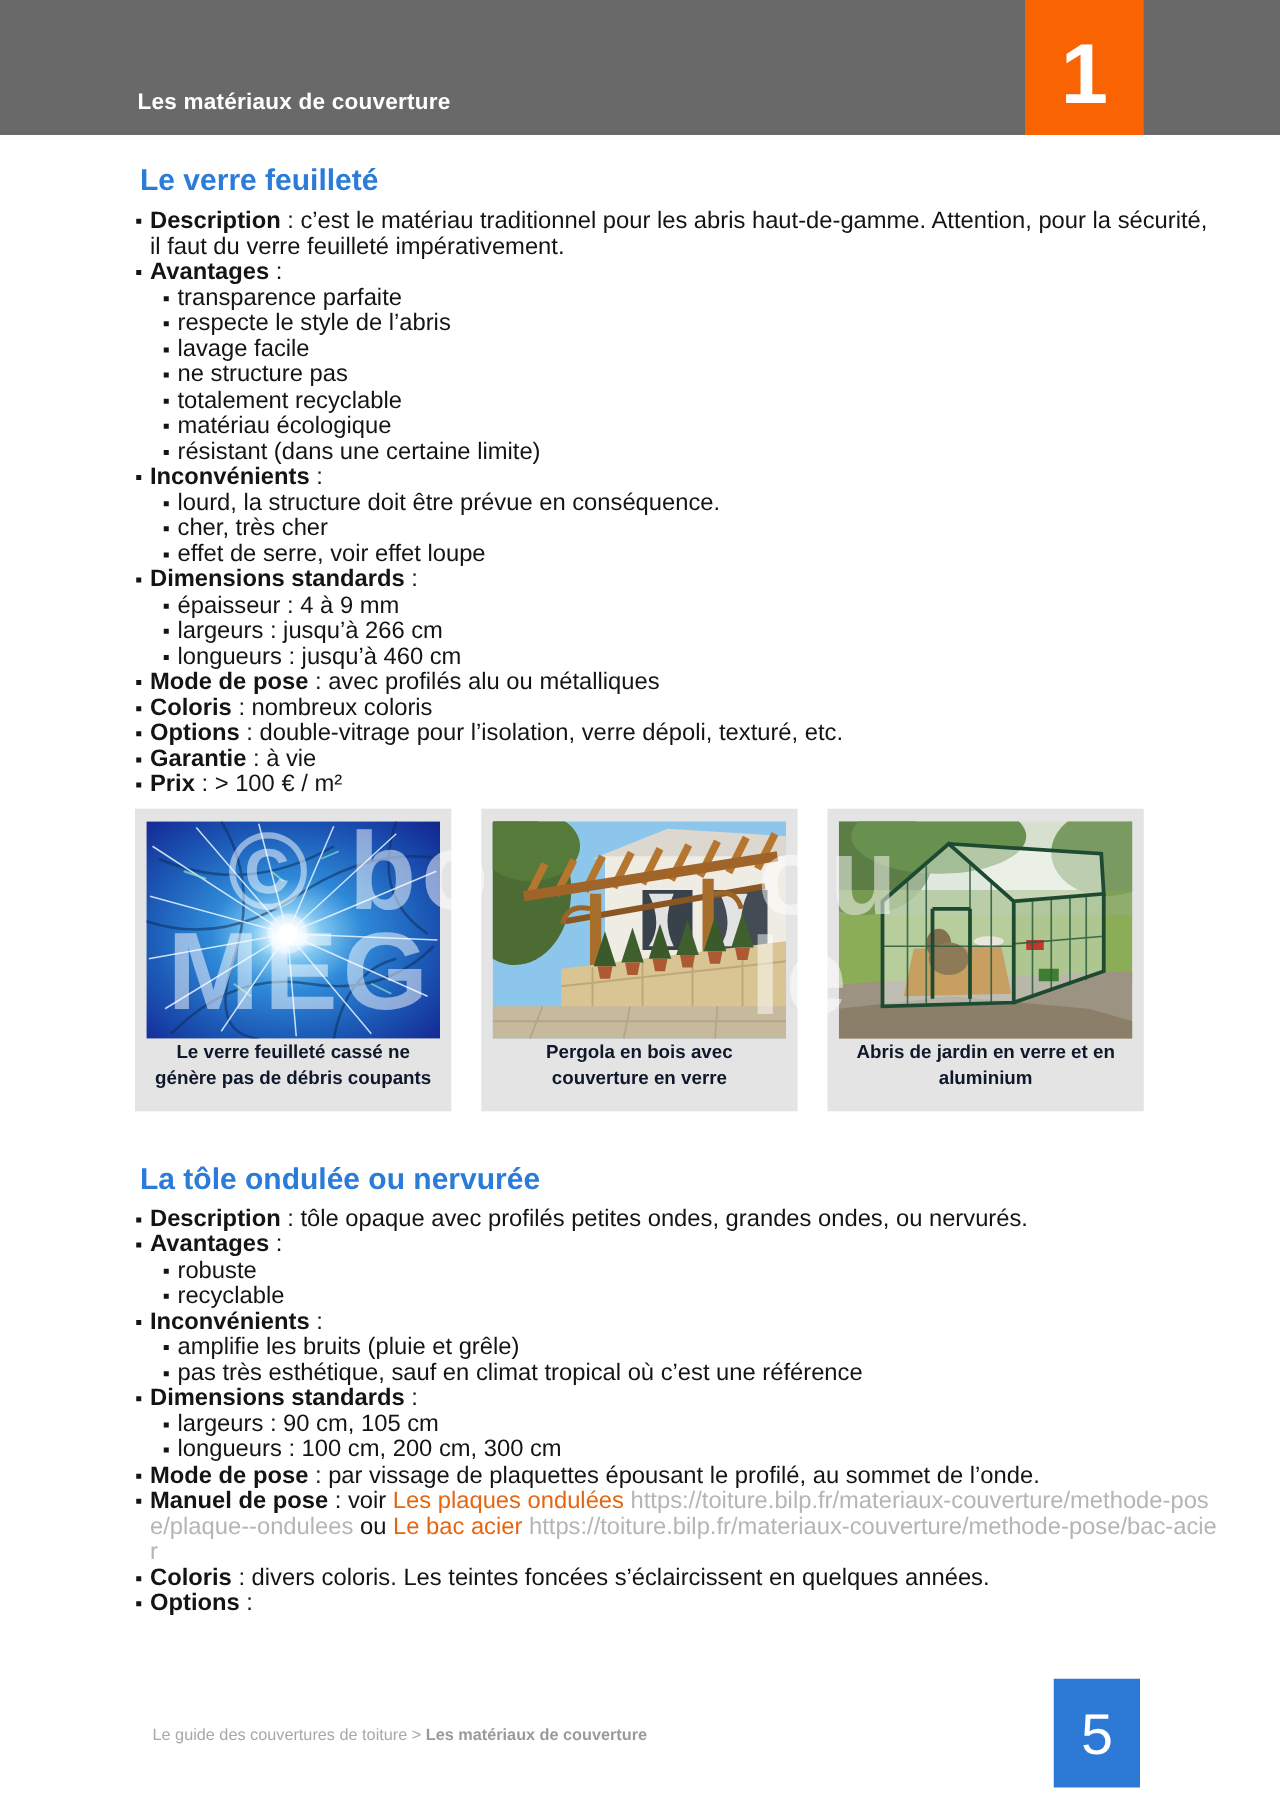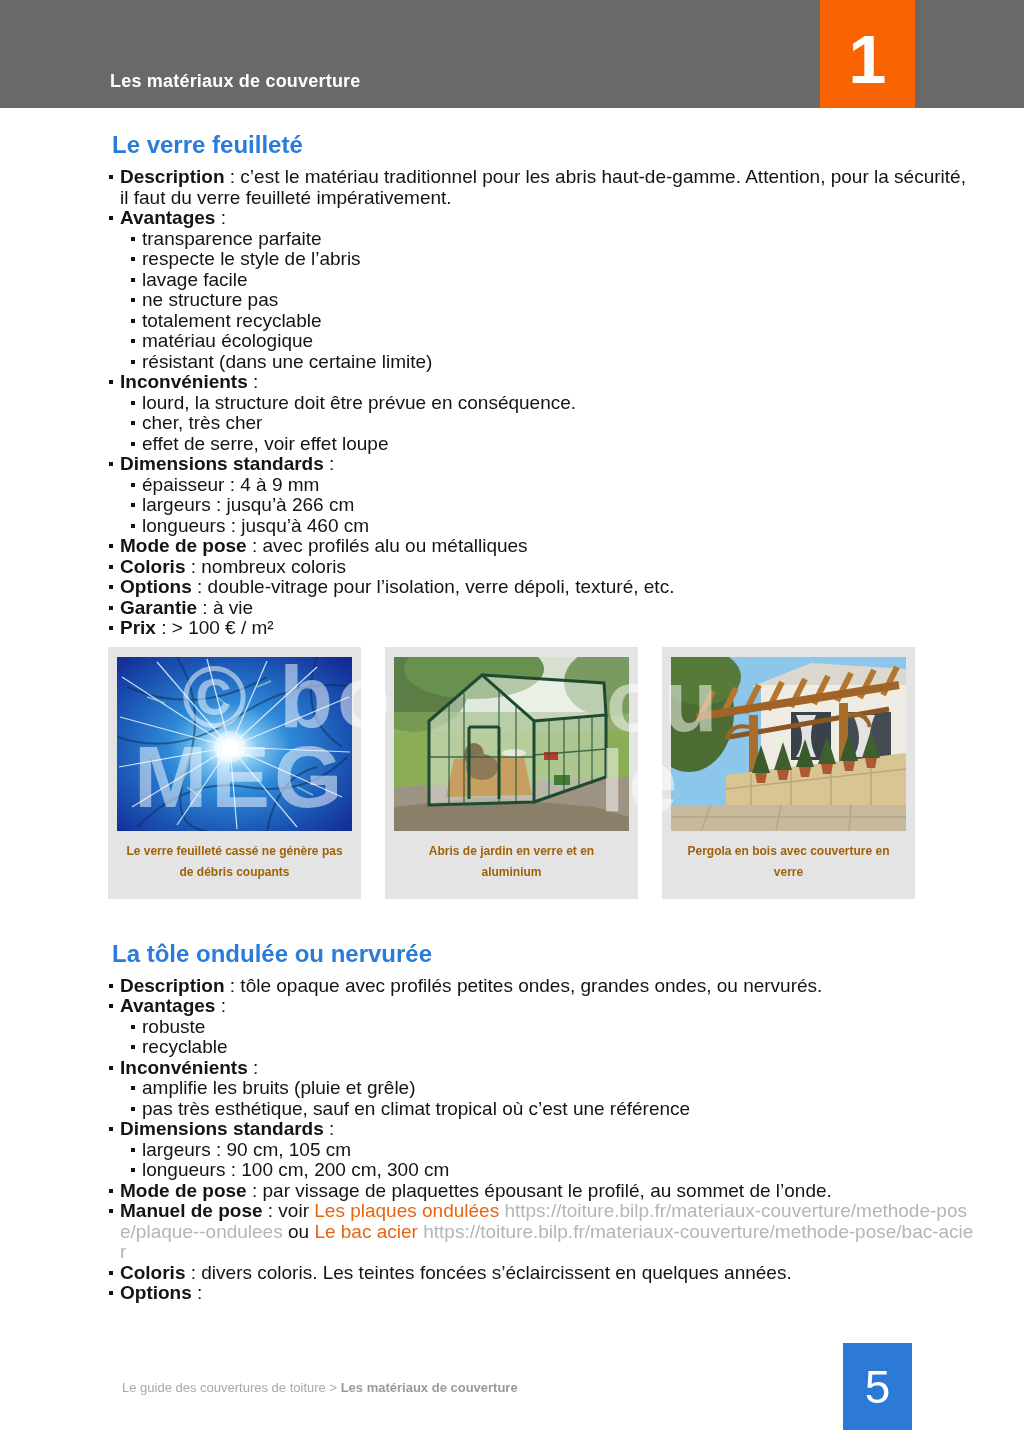--- a/index.html
+++ b/index.html
@@ -29,21 +29,21 @@
   .b{font-weight:bold;}
   .link{color:#e8650f;}
   .url{color:#b5b5b5;word-break:break-all;}
 
   
   .figures{position:relative;display:flex;gap:24px;margin:8px 0 0 0;}
   figure.card{margin:0;width:253px;background:#e4e4e4;box-sizing:border-box;
               padding:10px 9px 16px;text-align:center;}
   .photo{width:235px;height:174px;overflow:hidden;}
   .photo svg{display:block;}
-  figcaption{margin-top:10px;padding:0 6px;font-size:12px;line-height:21px;font-weight:bold;color:#a16207;}
+  figcaption{padding:0 6px;font-size:15px;line-height:21px;font-weight:bold;color:#0f172a;}
 
   .watermark{position:absolute;inset:0;pointer-events:none;color:rgba(255,255,255,0.5);
              font-weight:bold;font-size:88px;line-height:1;overflow:hidden;}
   .watermark span{position:absolute;letter-spacing:4px;}
   .wm-r1a{left:74px;top:6px;}
   .wm-r1b{left:498px;top:10px;}
   .wm-r2a{left:-18px;top:86px;margin-left:44px;}
   .wm-r2b{left:492px;top:90px;}
 
   
@@ -140,20 +140,80 @@
                   <path d="M140,30 l14,-6"></path>
                   <path d="M180,130 l16,8"></path>
                 <path d="M70,130 l14,10"></path>
                   <path d="M100,40 l10,8"></path>
               </g>
               <circle cx="113" cy="90" r="16" fill="#ffffff" opacity="0.4"></circle>
               <circle cx="113" cy="90" r="8" fill="#ffffff" opacity="0.95"></circle>
             </svg>
           </div>
           <figcaption>Le verre feuilleté cassé ne génère pas de débris coupants</figcaption>
+        </figure>
+
+        <figure class="card">
+          <div class="photo">
+            <svg width="235" height="174" viewBox="0 0 235 174" xmlns="http://www.w3.org/2000/svg">
+              <rect width="235" height="174" fill="#8cc6ea"></rect>
+              <polygon points="80,30 140,6 235,12 235,30" fill="#dcd8cf"></polygon>
+              <rect x="90" y="28" width="145" height="85" fill="#efece4"></rect>
+              <rect x="120" y="55" width="40" height="48" fill="#39424a"></rect>
+              <rect x="175" y="55" width="45" height="48" fill="#434c54"></rect>
+              <path d="M125,58 q12,25 0,42 l20,0 q-10,-20 0,-42 z" fill="#f4f4f2" opacity="0.9"></path>
+              <path d="M182,58 q12,25 0,42 l22,0 q-10,-20 0,-42 z" fill="#f4f4f2" opacity="0.9"></path>
+              <ellipse cx="18" cy="55" rx="45" ry="60" fill="#4c6c33"></ellipse>
+              <ellipse cx="30" cy="20" rx="40" ry="28" fill="#557a3a"></ellipse>
+              <g stroke="#b5772f" stroke-width="6">
+                <path d="M28,62 L42,34"></path>
+                  <path d="M51,59 L65,31"></path>
+                  <path d="M74,56 L88,28"></path>
+                <path d="M97,53 L111,25"></path>
+                  <path d="M120,50 L134,22"></path>
+                  <path d="M143,47 L157,19"></path>
+                <path d="M166,44 L180,16"></path>
+                  <path d="M189,41 L203,13"></path>
+                  <path d="M212,38 L226,10"></path>
+              </g>
+              <path d="M25,60 L228,28" stroke="#a06428" stroke-width="8" fill="none"></path>
+              <path d="M58,80 L218,52" stroke="#8a5622" stroke-width="5" fill="none"></path>
+              <rect x="78" y="58" width="9" height="72" fill="#a86e2c"></rect>
+              <rect x="168" y="46" width="9" height="78" fill="#a86e2c"></rect>
+              <path d="M78,70 Q60,66 56,82" stroke="#9a6526" stroke-width="4" fill="none"></path>
+              <path d="M177,58 Q195,54 199,70" stroke="#9a6526" stroke-width="4" fill="none"></path>
+              <polygon points="55,118 235,96 235,150 55,150" fill="#d9c493"></polygon>
+              <g stroke="#bda977" stroke-width="1.5">
+                <path d="M55,132 L235,112"></path>
+                  <path d="M80,117 V148 M120,112 V148 M160,107 V148 M200,102 V148"></path>
+              </g>
+              <rect y="148" width="235" height="26" fill="#c7b99c"></rect>
+              <g stroke="#b3a68c" stroke-width="1.5">
+                <path d="M0,160 H235"></path>
+                  <path d="M40,148 L30,174 M110,148 L105,174 M180,148 L178,174"></path>
+              </g>
+              <g>
+                <polygon points="81,116 90,88 99,116" fill="#3a5a2b"></polygon>
+                <polygon points="103,113 112,85 121,113" fill="#3f5f2e"></polygon>
+                <polygon points="125,110 134,82 143,110" fill="#3a5a2b"></polygon>
+                <polygon points="147,107 156,79 165,107" fill="#3f5f2e"></polygon>
+                <polygon points="169,104 178,76 187,104" fill="#3a5a2b"></polygon>
+                <polygon points="191,101 200,73 209,101" fill="#3f5f2e"></polygon>
+              </g>
+              <g fill="#ad5a33">
+                <polygon points="84,116 96,116 94,126 86,126"></polygon>
+                <polygon points="106,113 118,113 116,123 108,123"></polygon>
+                <polygon points="128,110 140,110 138,120 130,120"></polygon>
+                <polygon points="150,107 162,107 160,117 152,117"></polygon>
+                <polygon points="172,104 184,104 182,114 174,114"></polygon>
+                <polygon points="194,101 206,101 204,111 196,111"></polygon>
+              </g>
+            </svg>
+          </div>
+          <figcaption>Pergola en bois avec couverture en verre</figcaption>
         </figure>
 
         <figure class="card">
           <div class="photo">
             <svg width="235" height="174" viewBox="0 0 235 174" xmlns="http://www.w3.org/2000/svg">
               <rect width="235" height="174" fill="#d7e0cf"></rect>
               <ellipse cx="20" cy="30" rx="55" ry="45" fill="#5c7d45"></ellipse>
               <ellipse cx="80" cy="12" rx="70" ry="30" fill="#68904f"></ellipse>
               <ellipse cx="215" cy="25" rx="45" ry="35" fill="#6f9454" opacity="0.9"></ellipse>
               <rect y="55" width="235" height="25" fill="#7fa055" opacity="0.8"></rect>
@@ -185,80 +245,20 @@
                 <polygon points="35,64 88,18 140,64 140,145 35,148"></polygon>
                 <path d="M88,18 L210,26 L212,58 L140,64"></path>
                 <path d="M212,58 L212,120 L140,145"></path>
                 <path d="M75,70 L75,142 M105,70 L105,142 M75,70 L105,70"></path>
               </g>
             </svg>
           </div>
           <figcaption>Abris de jardin en verre et en aluminium</figcaption>
         </figure>
 
-        <figure class="card">
-          <div class="photo">
-            <svg width="235" height="174" viewBox="0 0 235 174" xmlns="http://www.w3.org/2000/svg">
-              <rect width="235" height="174" fill="#8cc6ea"></rect>
-              <polygon points="80,30 140,6 235,12 235,30" fill="#dcd8cf"></polygon>
-              <rect x="90" y="28" width="145" height="85" fill="#efece4"></rect>
-              <rect x="120" y="55" width="40" height="48" fill="#39424a"></rect>
-              <rect x="175" y="55" width="45" height="48" fill="#434c54"></rect>
-              <path d="M125,58 q12,25 0,42 l20,0 q-10,-20 0,-42 z" fill="#f4f4f2" opacity="0.9"></path>
-              <path d="M182,58 q12,25 0,42 l22,0 q-10,-20 0,-42 z" fill="#f4f4f2" opacity="0.9"></path>
-              <ellipse cx="18" cy="55" rx="45" ry="60" fill="#4c6c33"></ellipse>
-              <ellipse cx="30" cy="20" rx="40" ry="28" fill="#557a3a"></ellipse>
-              <g stroke="#b5772f" stroke-width="6">
-                <path d="M28,62 L42,34"></path>
-                  <path d="M51,59 L65,31"></path>
-                  <path d="M74,56 L88,28"></path>
-                <path d="M97,53 L111,25"></path>
-                  <path d="M120,50 L134,22"></path>
-                  <path d="M143,47 L157,19"></path>
-                <path d="M166,44 L180,16"></path>
-                  <path d="M189,41 L203,13"></path>
-                  <path d="M212,38 L226,10"></path>
-              </g>
-              <path d="M25,60 L228,28" stroke="#a06428" stroke-width="8" fill="none"></path>
-              <path d="M58,80 L218,52" stroke="#8a5622" stroke-width="5" fill="none"></path>
-              <rect x="78" y="58" width="9" height="72" fill="#a86e2c"></rect>
-              <rect x="168" y="46" width="9" height="78" fill="#a86e2c"></rect>
-              <path d="M78,70 Q60,66 56,82" stroke="#9a6526" stroke-width="4" fill="none"></path>
-              <path d="M177,58 Q195,54 199,70" stroke="#9a6526" stroke-width="4" fill="none"></path>
-              <polygon points="55,118 235,96 235,150 55,150" fill="#d9c493"></polygon>
-              <g stroke="#bda977" stroke-width="1.5">
-                <path d="M55,132 L235,112"></path>
-                  <path d="M80,117 V148 M120,112 V148 M160,107 V148 M200,102 V148"></path>
-              </g>
-              <rect y="148" width="235" height="26" fill="#c7b99c"></rect>
-              <g stroke="#b3a68c" stroke-width="1.5">
-                <path d="M0,160 H235"></path>
-                  <path d="M40,148 L30,174 M110,148 L105,174 M180,148 L178,174"></path>
-              </g>
-              <g>
-                <polygon points="81,116 90,88 99,116" fill="#3a5a2b"></polygon>
-                <polygon points="103,113 112,85 121,113" fill="#3f5f2e"></polygon>
-                <polygon points="125,110 134,82 143,110" fill="#3a5a2b"></polygon>
-                <polygon points="147,107 156,79 165,107" fill="#3f5f2e"></polygon>
-                <polygon points="169,104 178,76 187,104" fill="#3a5a2b"></polygon>
-                <polygon points="191,101 200,73 209,101" fill="#3f5f2e"></polygon>
-              </g>
-              <g fill="#ad5a33">
-                <polygon points="84,116 96,116 94,126 86,126"></polygon>
-                <polygon points="106,113 118,113 116,123 108,123"></polygon>
-                <polygon points="128,110 140,110 138,120 130,120"></polygon>
-                <polygon points="150,107 162,107 160,117 152,117"></polygon>
-                <polygon points="172,104 184,104 182,114 174,114"></polygon>
-                <polygon points="194,101 206,101 204,111 196,111"></polygon>
-              </g>
-            </svg>
-          </div>
-          <figcaption>Pergola en bois avec couverture en verre</figcaption>
-        </figure>
-
         <div class="watermark">
           <span class="wm-r1a">© bo</span>
           <span class="wm-r1b">ou</span>
           <span class="wm-r2a">MEG</span>
           <span class="wm-r2b">le</span>
         </div>
       </div>
     </div>
 
     <div class="section sec2">

